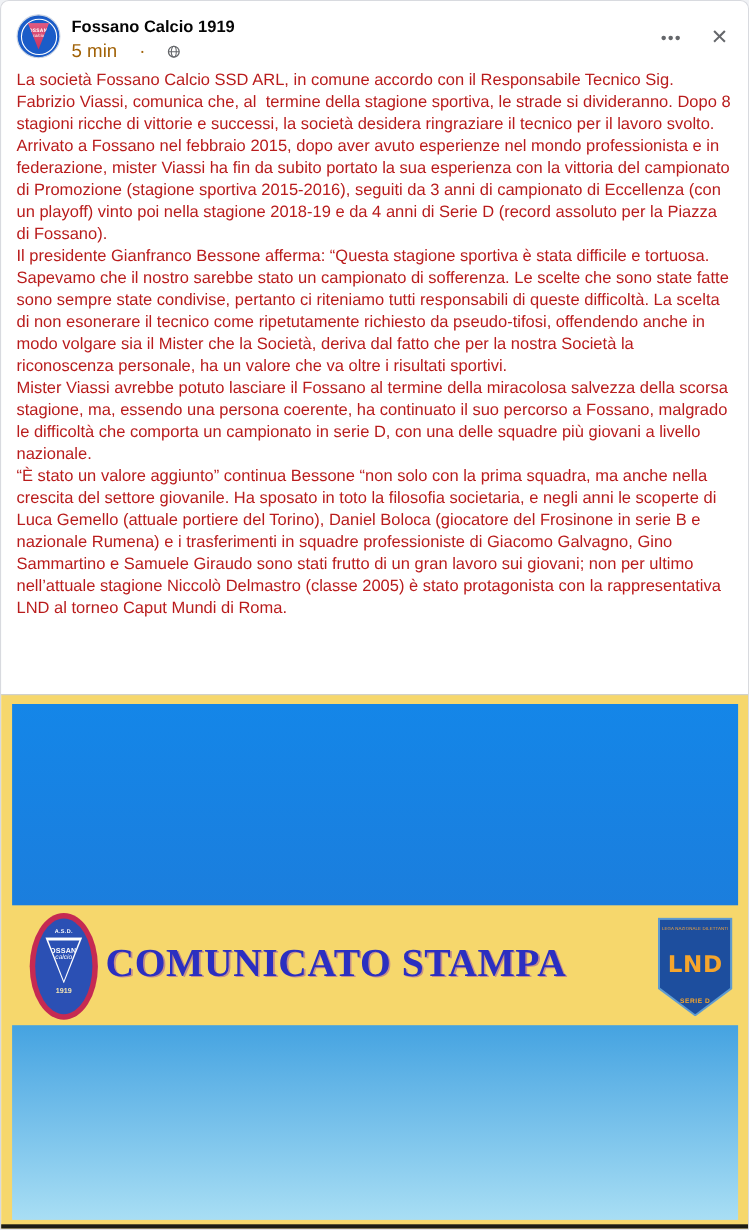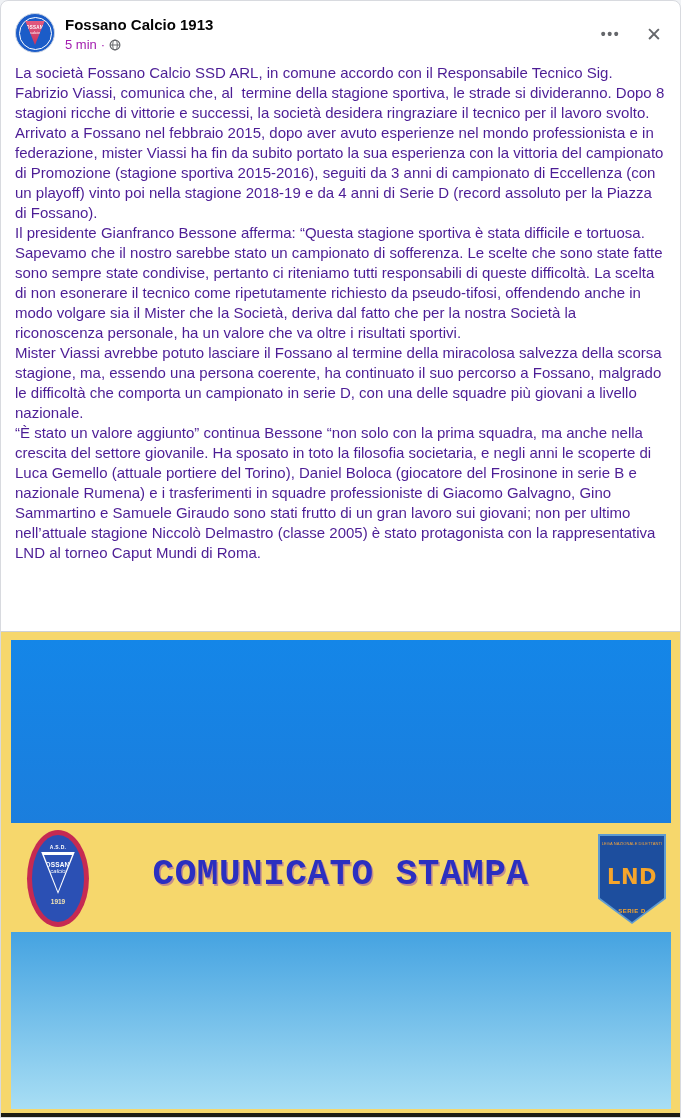--- a/index.html
+++ b/index.html
@@ -20,45 +20,45 @@
     background:#1b5cc8; display:flex; align-items:center; justify-content:center; }
   .avatar-shield {
     width:22px; height:24px; background:linear-gradient(180deg,#e25a80,#c9335e);
     clip-path:polygon(6% 0,94% 0,50% 100%);
     display:flex; flex-direction:column; align-items:center; padding-top:4px;
   }
   .avatar-shield .a1 { font-size:4.5px; font-weight:bold; color:#ffffff; letter-spacing:0.2px; }
   .avatar-shield .a2 { font-size:4px; color:#ffffff; font-style:italic; }
   .header-text { margin-left:10px; padding-top:2px; }
   .page-name { font-size:15px; font-weight:bold; color:#050505; line-height:19px; cursor:pointer; }
-  .meta { display:flex; align-items:center; gap:4px; color:#a21caf; font-size:13px; margin-top:3px; }
+  .meta { display:flex; align-items:center; gap:20px; color:#a16207; font-size:17px; margin-top:3px; }
   .meta .ts { cursor:pointer; }
   .header-actions { position:absolute; right:14px; top:20px; display:flex; align-items:center; gap:18px; }
   .icon-btn { background:none; border:none; color:#65676b; cursor:pointer;
     font-family:"Liberation Sans",sans-serif; padding:4px; line-height:1; }
   .more-dots { font-size:14px; font-weight:bold; letter-spacing:1.5px; }
   .close-x { font-size:19px; font-weight:normal; }
   
   .post-text { height:570px; overflow:hidden; padding:2px 14px 0 14px;
-    font-size:15px; line-height:20px; color:#4c1d95; }
+    font-size:15px; line-height:20px; color:#b91c1c; }
   .post-text p { white-space:pre-wrap; }
   
   .attachment {
     position:absolute; left:0; right:0; bottom:0; height:486px;
     border-top:1px solid #ced0d4; background:#f6d76c; cursor:pointer;
   }
   .att-blue-top { position:absolute; left:10px; right:9px; top:8px; height:183px;
     background:linear-gradient(180deg,#1486e8 0%,#1b7edd 100%); }
   .att-blue-bottom { position:absolute; left:10px; right:9px; top:300px; height:177px;
     background:linear-gradient(180deg,#45a3e1 0%,#a8def4 100%); }
   .att-bottom-strip { position:absolute; left:0; right:0; bottom:0; height:4px; background:#1d1c13; }
   .att-title {
-    position:absolute; top:222px; left:95px; right:95px; text-align:center;
+    position:absolute; top:222px; left:95px; right:95px; text-align:left;
     font-size:36px; font-weight:800; letter-spacing:0.5px; color:#2b2fc0;
-    text-shadow:1.5px 1.5px 0 rgba(135,55,175,0.45); font-family:Liberation Mono, monospace;
+    text-shadow:1.5px 1.5px 0 rgba(135,55,175,0.45); font-family:Liberation Serif, serif;
   }
   
   .club-badge { position:absolute; left:26px; top:198px; width:62px; height:97px;
     border-radius:50%; background:#c62a52; display:flex; align-items:center; justify-content:center; }
   .club-inner { width:52px; height:87px; border-radius:50%; background:#2b50b4;
     display:flex; flex-direction:column; align-items:center; padding-top:9px; }
   .club-asd { font-size:5px; font-weight:bold; color:#ffffff; letter-spacing:0.3px; }
   .club-tri { position:relative; width:40px; height:42px; margin-top:2px;
     clip-path:polygon(8% 0,92% 0,50% 100%); background:#ffffff; }
   .club-tri-in { position:absolute; left:3px; right:3px; top:2.5px; bottom:2.5px;
@@ -90,21 +90,21 @@
   <div class="post-header">
     <div class="avatar">
       <div class="avatar-ring">
         <div class="avatar-shield">
           <span class="a1">FOSSANO</span>
           <span class="a2">calcio</span>
         </div>
       </div>
     </div>
     <div class="header-text">
-      <div class="page-name">Fossano Calcio 1913</div>
+      <div class="page-name">Fossano Calcio 1919</div>
       <div class="meta">
         <span class="ts">5 min</span>
         <span>·</span>
         <svg width="12" height="12" viewBox="0 0 16 16">
           <circle cx="8" cy="8" r="6.5" fill="none" stroke="#65676b" stroke-width="1.6"></circle>
           <ellipse cx="8" cy="8" rx="3" ry="6.5" fill="none" stroke="#65676b" stroke-width="1.3"></ellipse>
           <line x1="1.5" y1="8" x2="14.5" y2="8" stroke="#65676b" stroke-width="1.3"></line>
         </svg>
       </div>
     </div>

